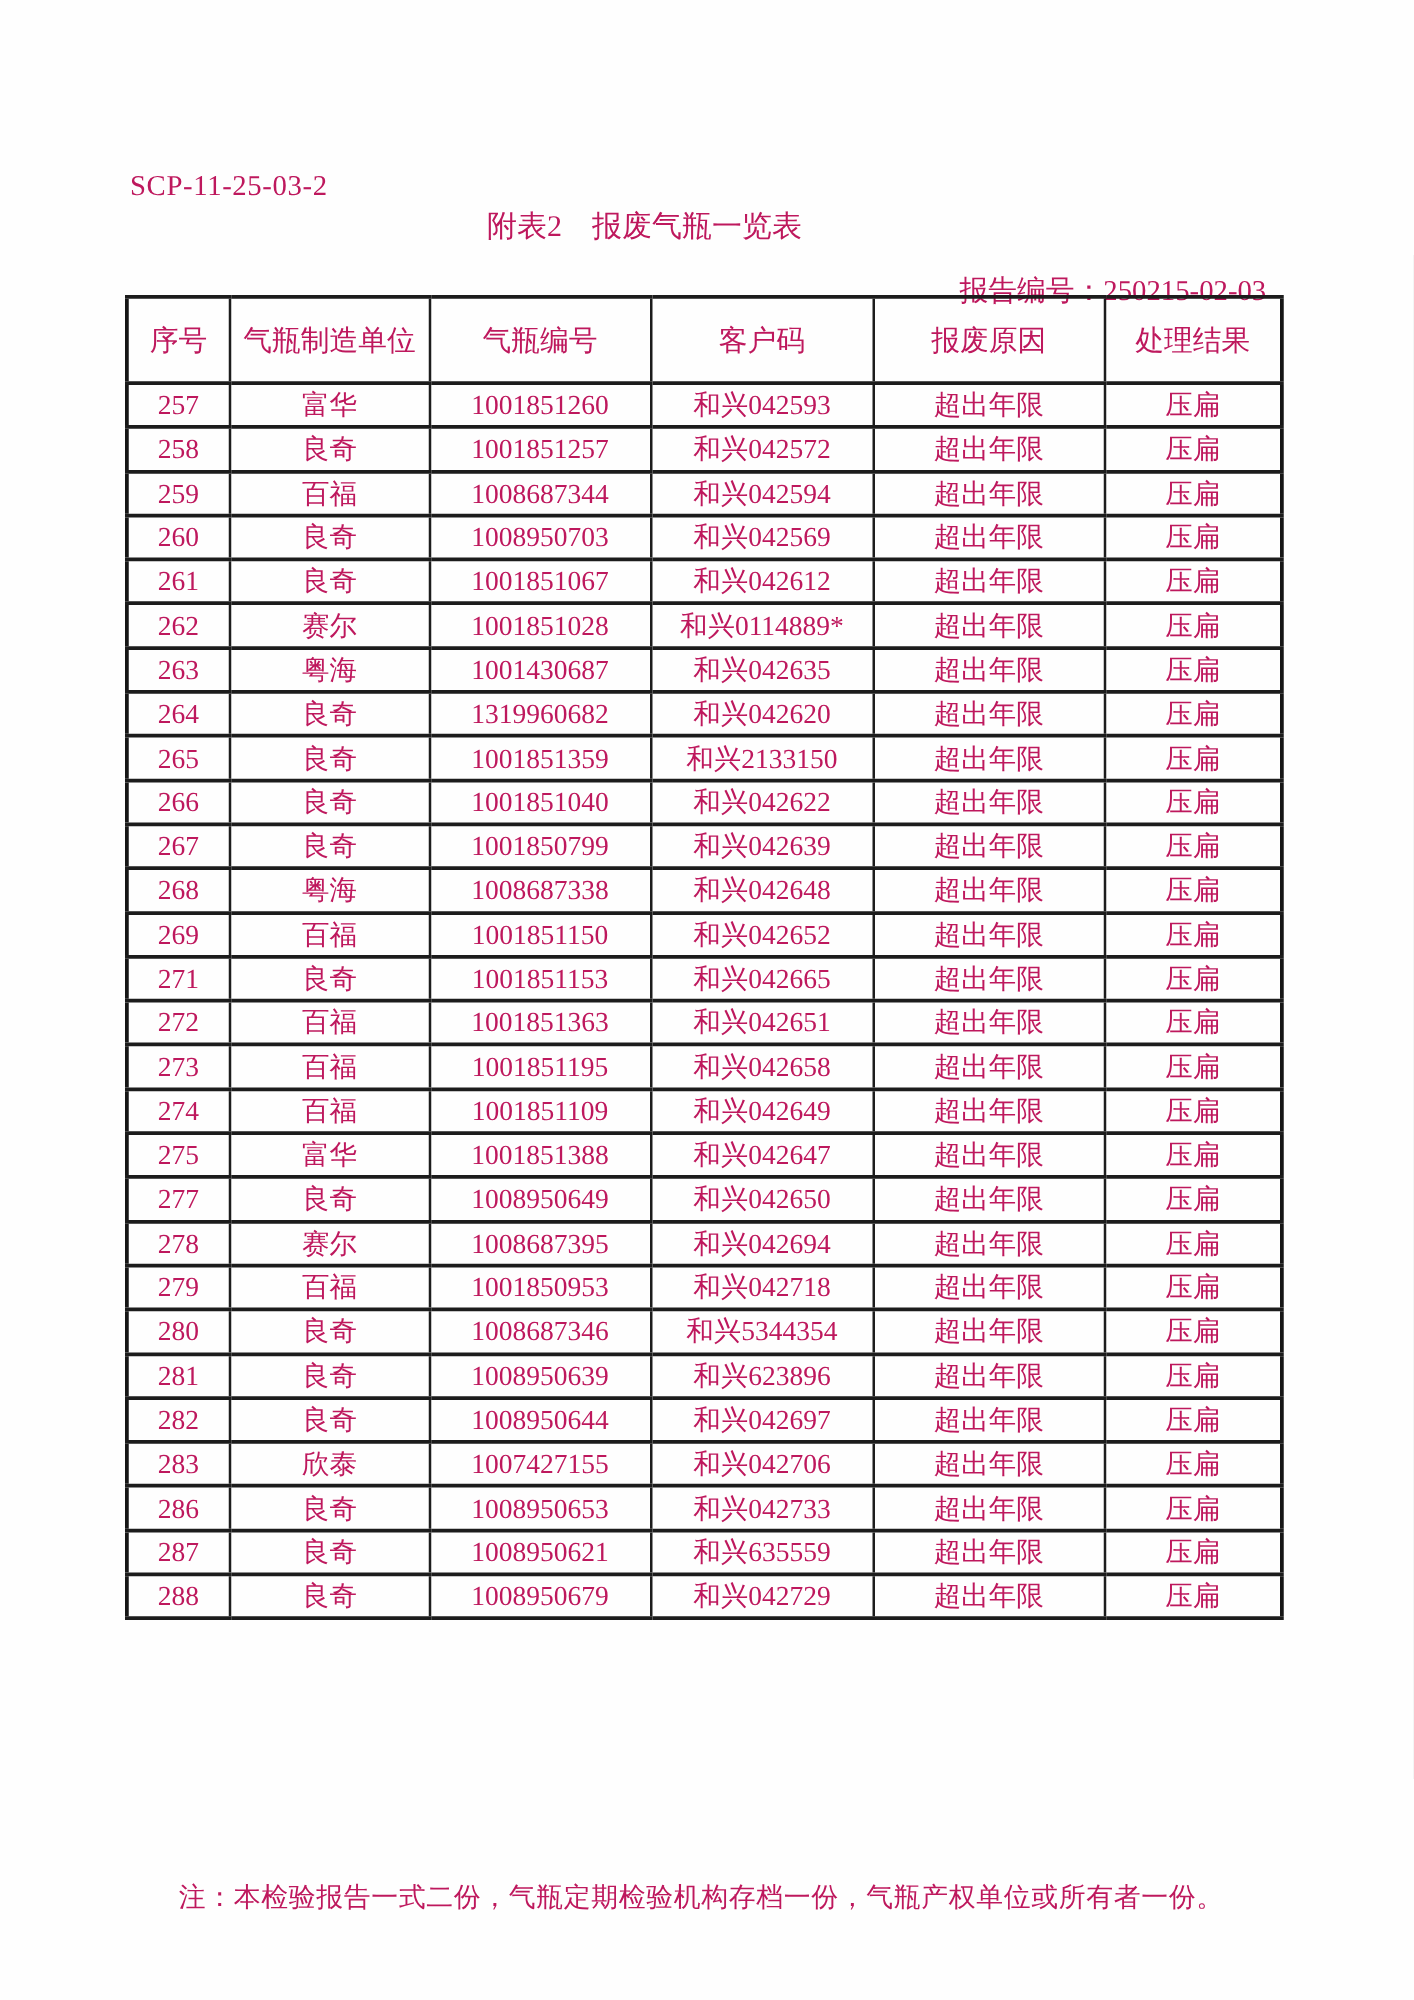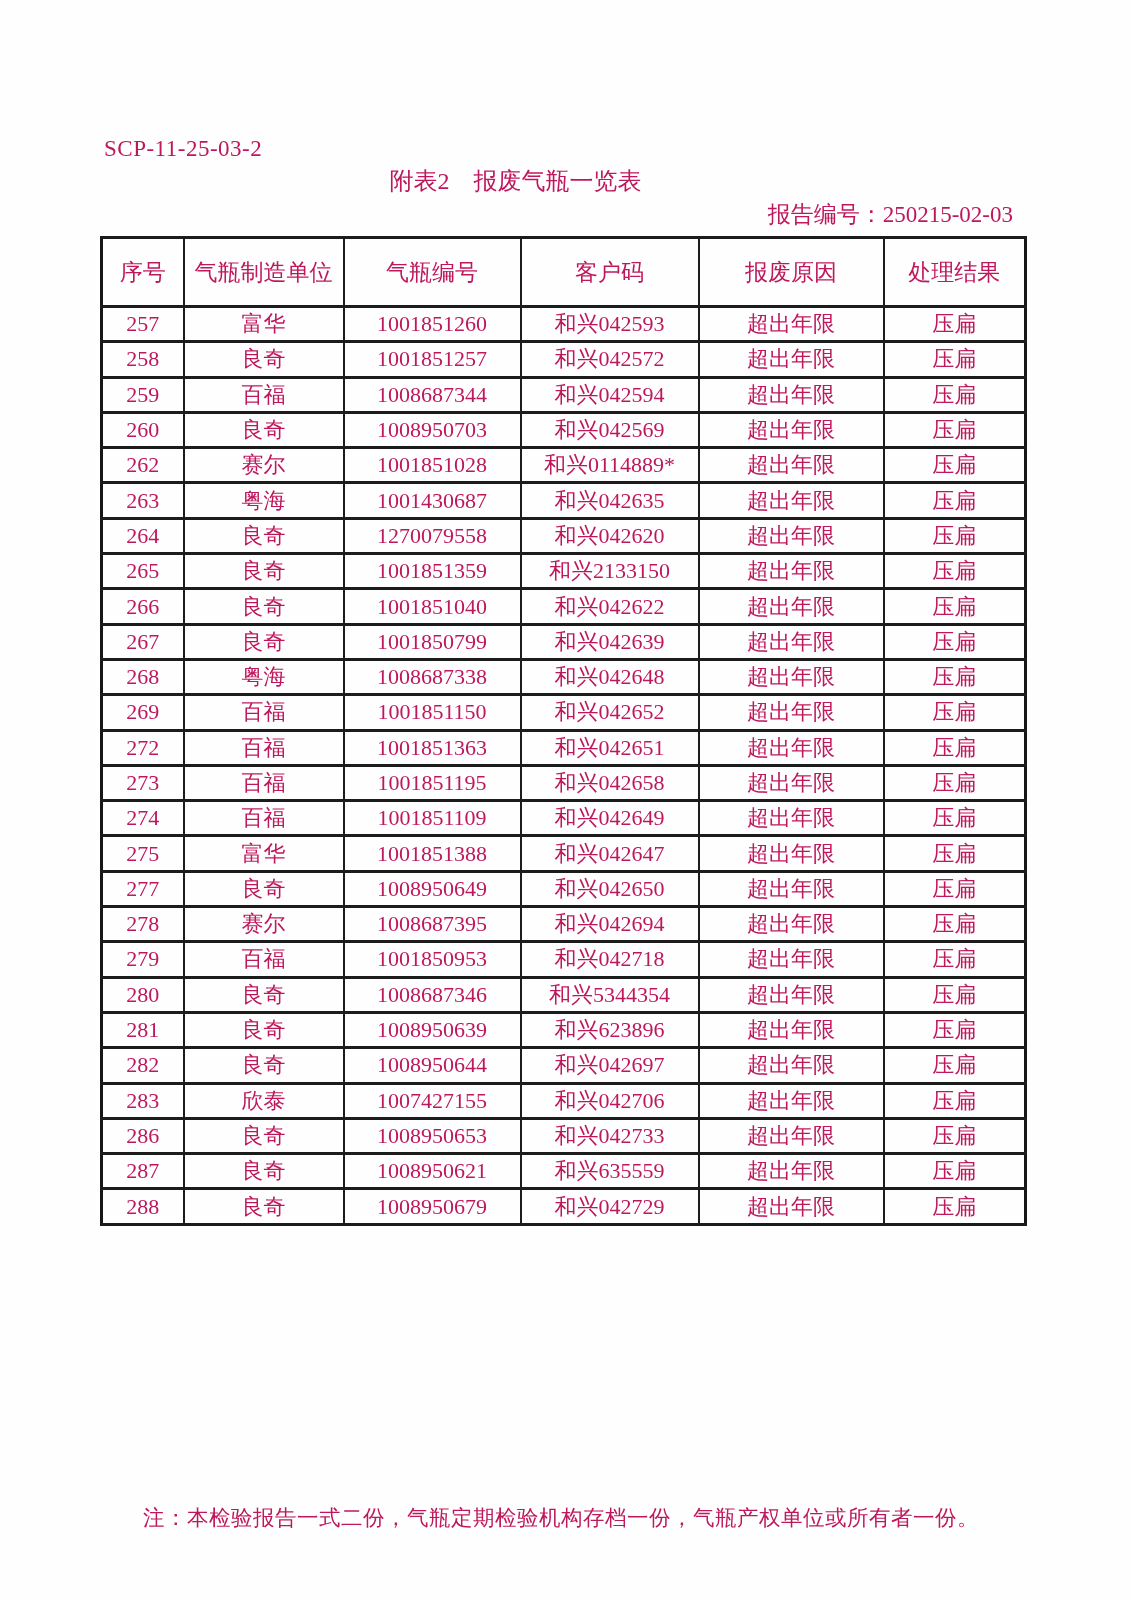--- a/index.html
+++ b/index.html
@@ -14,21 +14,21 @@
   }
   .doc-code{
     position:absolute;left:104px;top:136px;
     font-size:23px;letter-spacing:0.5px;
   }
   .doc-title{
     position:absolute;left:0;top:165px;width:1031px;
     text-align:center;font-size:24px;
   }
   .report-line{
-    position:absolute;right:118px;top:199px;
+    position:absolute;right:118px;top:217px;
     font-size:23px;
   }
   table.cyl-table{
     position:absolute;left:100px;top:236px;
     width:924px;
     border-collapse:collapse;
     table-layout:fixed;
     border:3px solid #161616;
   }
   .cyl-table th,.cyl-table td{
@@ -114,39 +114,47 @@
         </tr>
         <tr>
           <td>260</td>
           <td>良奇</td>
           <td>1008950703</td>
           <td>和兴042569</td>
           <td>超出年限</td>
           <td>压扁</td>
         </tr>
         <tr>
+          <td>261</td>
+          <td>良奇</td>
+          <td>1001851067</td>
+          <td>和兴042612</td>
+          <td>超出年限</td>
+          <td>压扁</td>
+        </tr>
+        <tr>
           <td>262</td>
           <td>赛尔</td>
           <td>1001851028</td>
           <td>和兴0114889*</td>
           <td>超出年限</td>
           <td>压扁</td>
         </tr>
         <tr>
           <td>263</td>
           <td>粤海</td>
           <td>1001430687</td>
           <td>和兴042635</td>
           <td>超出年限</td>
           <td>压扁</td>
         </tr>
         <tr>
           <td>264</td>
           <td>良奇</td>
-          <td>1270079558</td>
+          <td>1319960682</td>
           <td>和兴042620</td>
           <td>超出年限</td>
           <td>压扁</td>
         </tr>
         <tr>
           <td>265</td>
           <td>良奇</td>
           <td>1001851359</td>
           <td>和兴2133150</td>
           <td>超出年限</td>
@@ -178,20 +186,28 @@
         </tr>
         <tr>
           <td>269</td>
           <td>百福</td>
           <td>1001851150</td>
           <td>和兴042652</td>
           <td>超出年限</td>
           <td>压扁</td>
         </tr>
         <tr>
+          <td>271</td>
+          <td>良奇</td>
+          <td>1001851153</td>
+          <td>和兴042665</td>
+          <td>超出年限</td>
+          <td>压扁</td>
+        </tr>
+        <tr>
           <td>272</td>
           <td>百福</td>
           <td>1001851363</td>
           <td>和兴042651</td>
           <td>超出年限</td>
           <td>压扁</td>
         </tr>
         <tr>
           <td>273</td>
           <td>百福</td>

